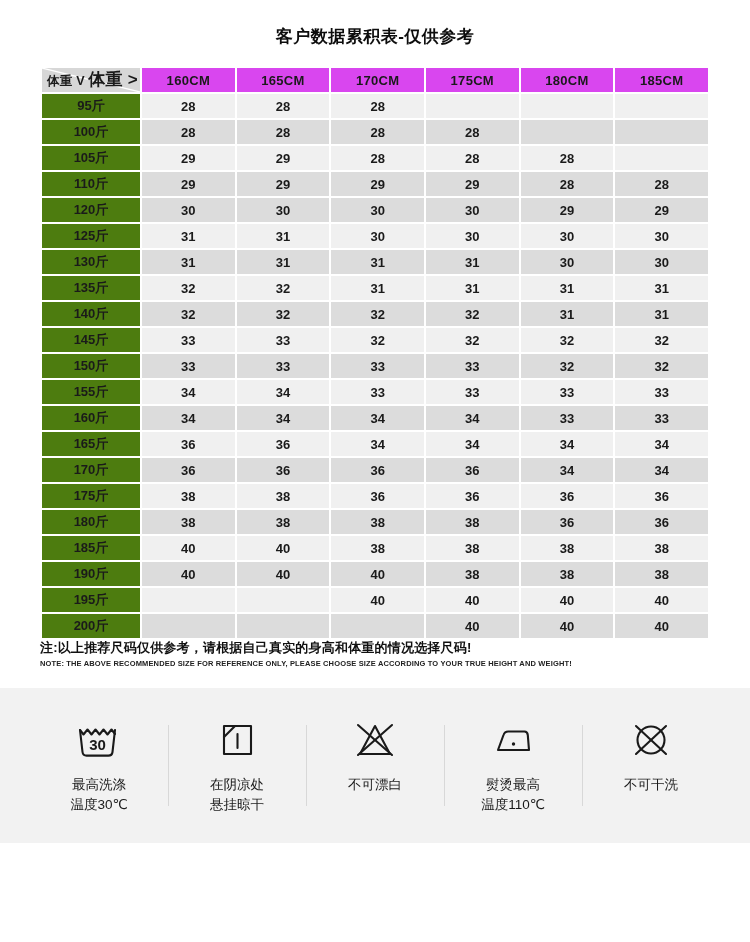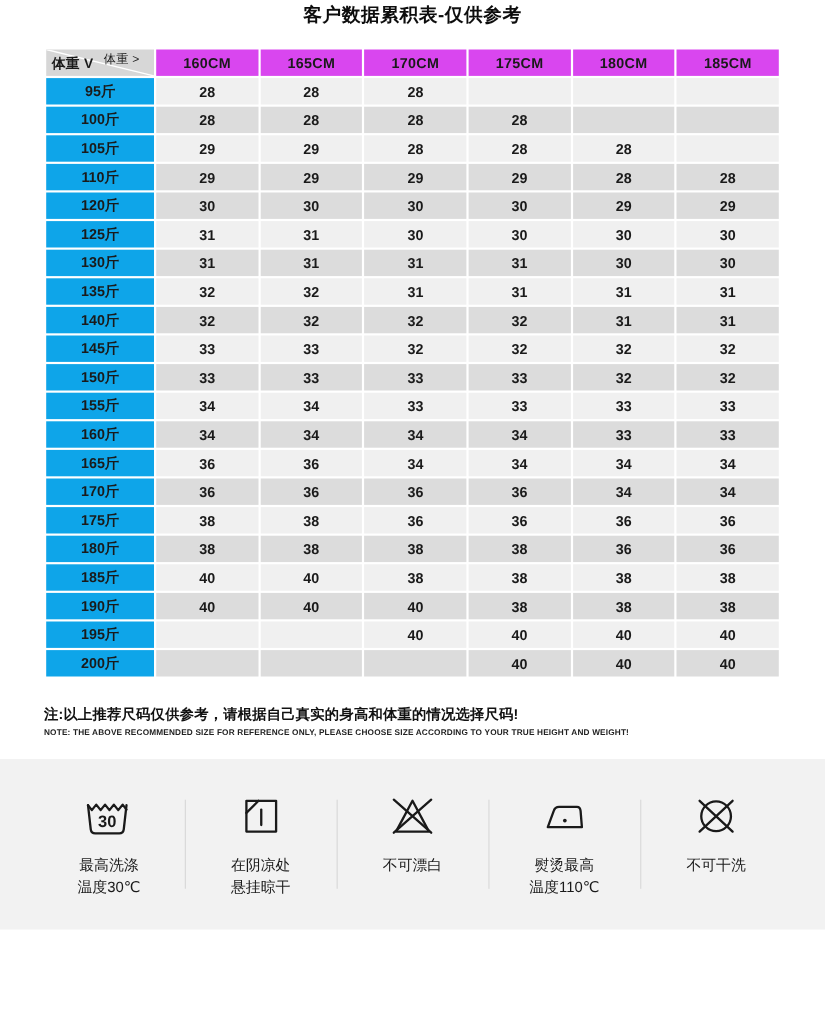--- a/index.html
+++ b/index.html
@@ -15,21 +15,21 @@
     overflow: hidden;
   }
 
   
   .page-title {
     text-align: center;
     font-size: 17px;
     font-weight: bold;
     letter-spacing: 0.5px;
     color: #0d0d0d;
-    padding-top: 2px;
+    padding-top: 25px;
     padding-bottom: 0;
   }
 
   
   .table-wrap {
     width: 670px;
     margin: 18px auto 0 auto;
   }
   table.size-table {
     border-collapse: separate;
@@ -62,49 +62,49 @@
   }
   th.corner .diag {
     position: absolute;
     inset: 0;
     overflow: hidden;
   }
   th.corner .diag svg { display: block; width: 100%; height: 100%; }
   th.corner .lbl-top {
     position: absolute;
     top: 3px;
-    right: 13px;
-    font-size: 11px;
-    font-weight: normal;
+    right: 2px;
+    font-size: 17px;
+    font-weight: bold;
     line-height: 1.1;
   }
   th.corner .lbl-bot {
     position: absolute;
     bottom: 3px;
     left: 5px;
     font-size: 12.5px;
     font-weight: bold;
     line-height: 1.1;
   }
 
   
   td.rowhead {
-    background: #0ea5e9;
+    background: #4d7c0f;
     font-size: 13.5px;
     font-weight: bold;
     width: 98px;
   }
   
   tr.band-light td.data { background: #f0f0f0; }
   tr.band-dark  td.data { background: #dcdcdc; }
 
   
   .note-block {
     width: 670px;
-    margin: 25px auto 0 auto;
+    margin: 0 auto 0 auto;
   }
   .note-cn {
     font-size: 13px;
     font-weight: bold;
     color: #111111;
     letter-spacing: 0.2px;
     line-height: 1.25;
   }
   .note-en {
     font-size: 7.5px;

